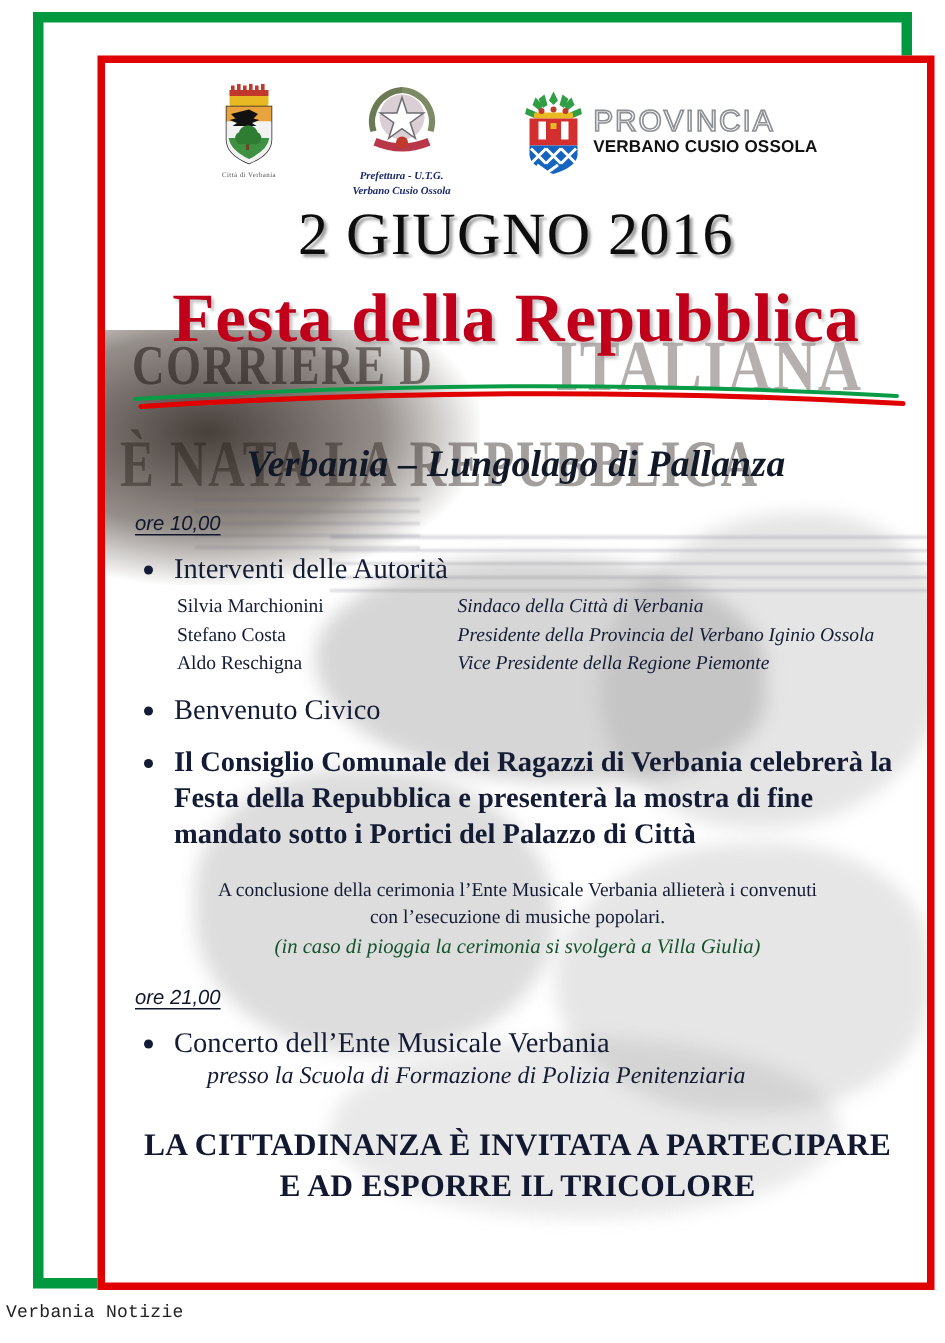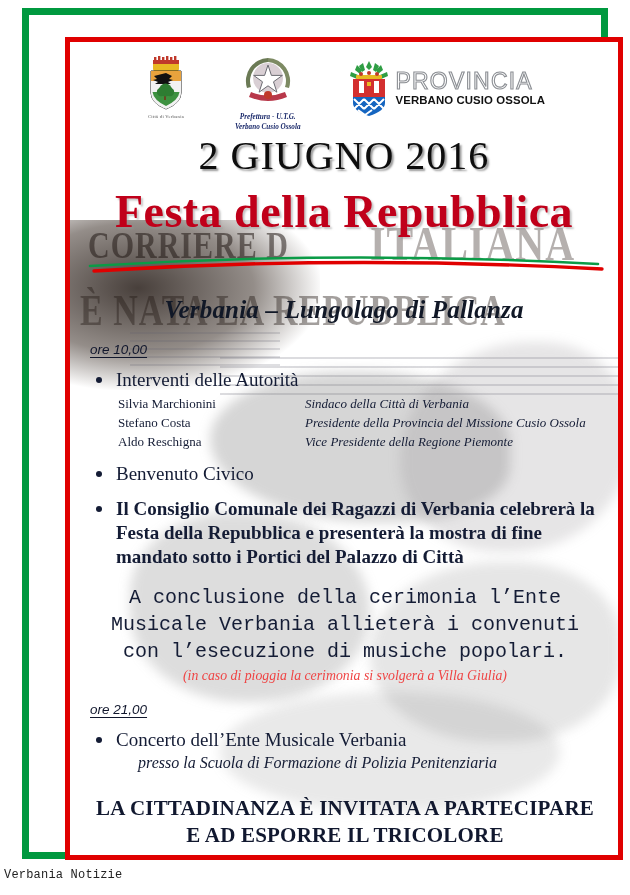--- a/index.html
+++ b/index.html
@@ -99,21 +99,21 @@
   .pref-cap{
     font-family:"Liberation Serif", serif;
     font-style:italic;font-weight:bold;
     font-size:7.2px;color:#1b2a6b;line-height:1.35;text-align:center;
     margin-top:3px;
   }
   .prov-wrap{display:flex;align-items:center;gap:5px;margin-top:4px;}
   .prov-text{display:flex;flex-direction:column;line-height:1;}
   .prov-main{
     font-family:"Liberation Sans", sans-serif;
-    font-size:23px;letter-spacing:1.2px;
+    font-size:20px;letter-spacing:1.2px;
     color:#fff;-webkit-text-stroke:1.1px #8d9095;
     text-shadow:0 0 0 #8d9095;
   }
   .prov-sub{
     font-family:"Liberation Sans", sans-serif;
     font-weight:bold;font-size:11.4px;letter-spacing:.1px;color:#111;
     margin-top:2px;
   }
 
   
@@ -180,28 +180,28 @@
   .auth-table td{
     font-family:"Liberation Serif", serif;
     font-size:13px;color:#141c35;
     padding:1px 0;vertical-align:top;line-height:1.3;
   }
   .auth-name{width:187px;}
   .auth-role{font-style:italic;}
 
   .note{
     text-align:center;
-    font-family:Liberation Mono, monospace;
-    font-size:20px;color:#141c35;
+    font-family:Liberation Serif, serif;
+    font-size:13px;color:#141c35;
     line-height:1.35;margin-top:16px;padding:0 18px;
   }
   .note-rain{
     text-align:center;
     font-family:"Liberation Serif", serif;
-    font-style:italic;font-size:13.8px;color:#ef4444;
+    font-style:italic;font-size:13.8px;color:#14532d;
     margin-top:3px;
   }
 
   .sub-ital{
     font-family:"Liberation Serif", serif;
     font-style:italic;font-size:16px;color:#141c35;
     display:block;margin-top:1px;padding-left:22px;
   }
 
   .closing{
@@ -342,21 +342,21 @@
             <li>
               <span>Interventi delle Autorità</span>
               <table class="auth-table">
                 <tbody>
                 <tr>
                   <td class="auth-name">Silvia Marchionini</td>
                   <td class="auth-role">Sindaco della Città di Verbania</td>
                 </tr>
                 <tr>
                   <td class="auth-name">Stefano Costa</td>
-                  <td class="auth-role">Presidente della Provincia del Missione Cusio Ossola</td>
+                  <td class="auth-role">Presidente della Provincia del Verbano Iginio Ossola</td>
                 </tr>
                 <tr>
                   <td class="auth-name">Aldo Reschigna</td>
                   <td class="auth-role">Vice Presidente della Regione Piemonte</td>
                 </tr>
               </tbody>
                 </table>
             </li>
             <li style="margin-top:10px;">
               <span>Benvenuto Civico</span>

